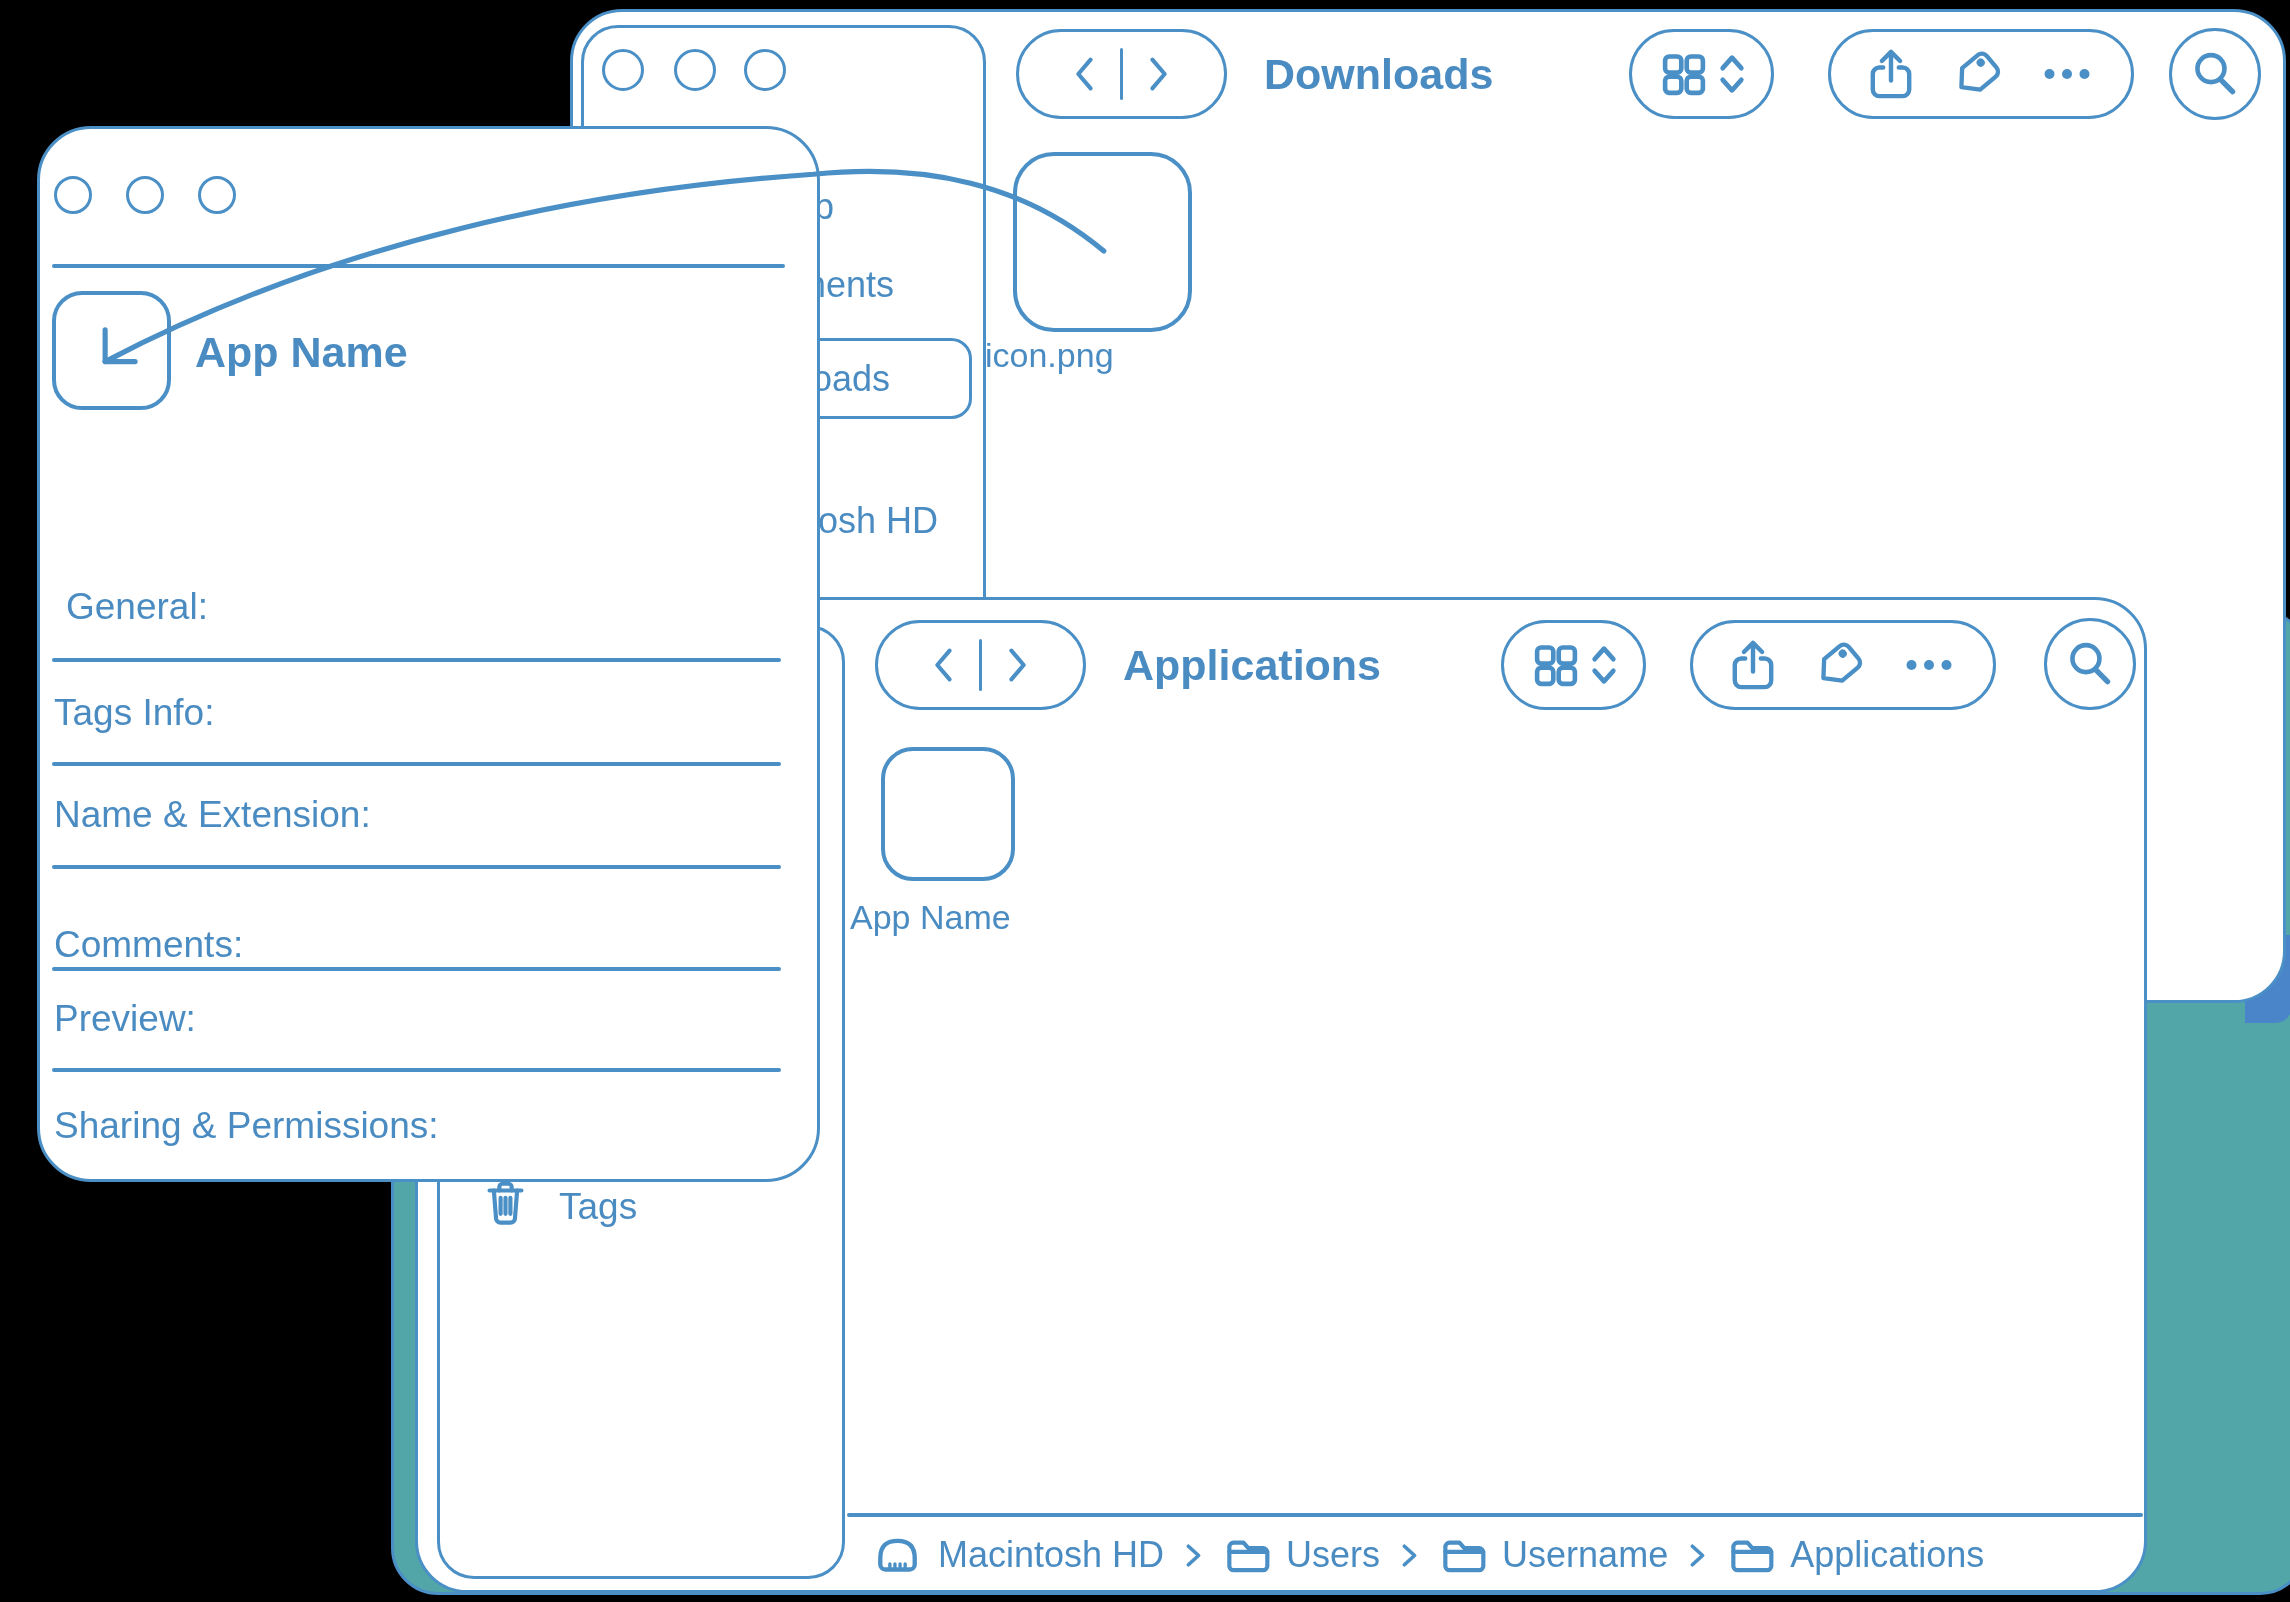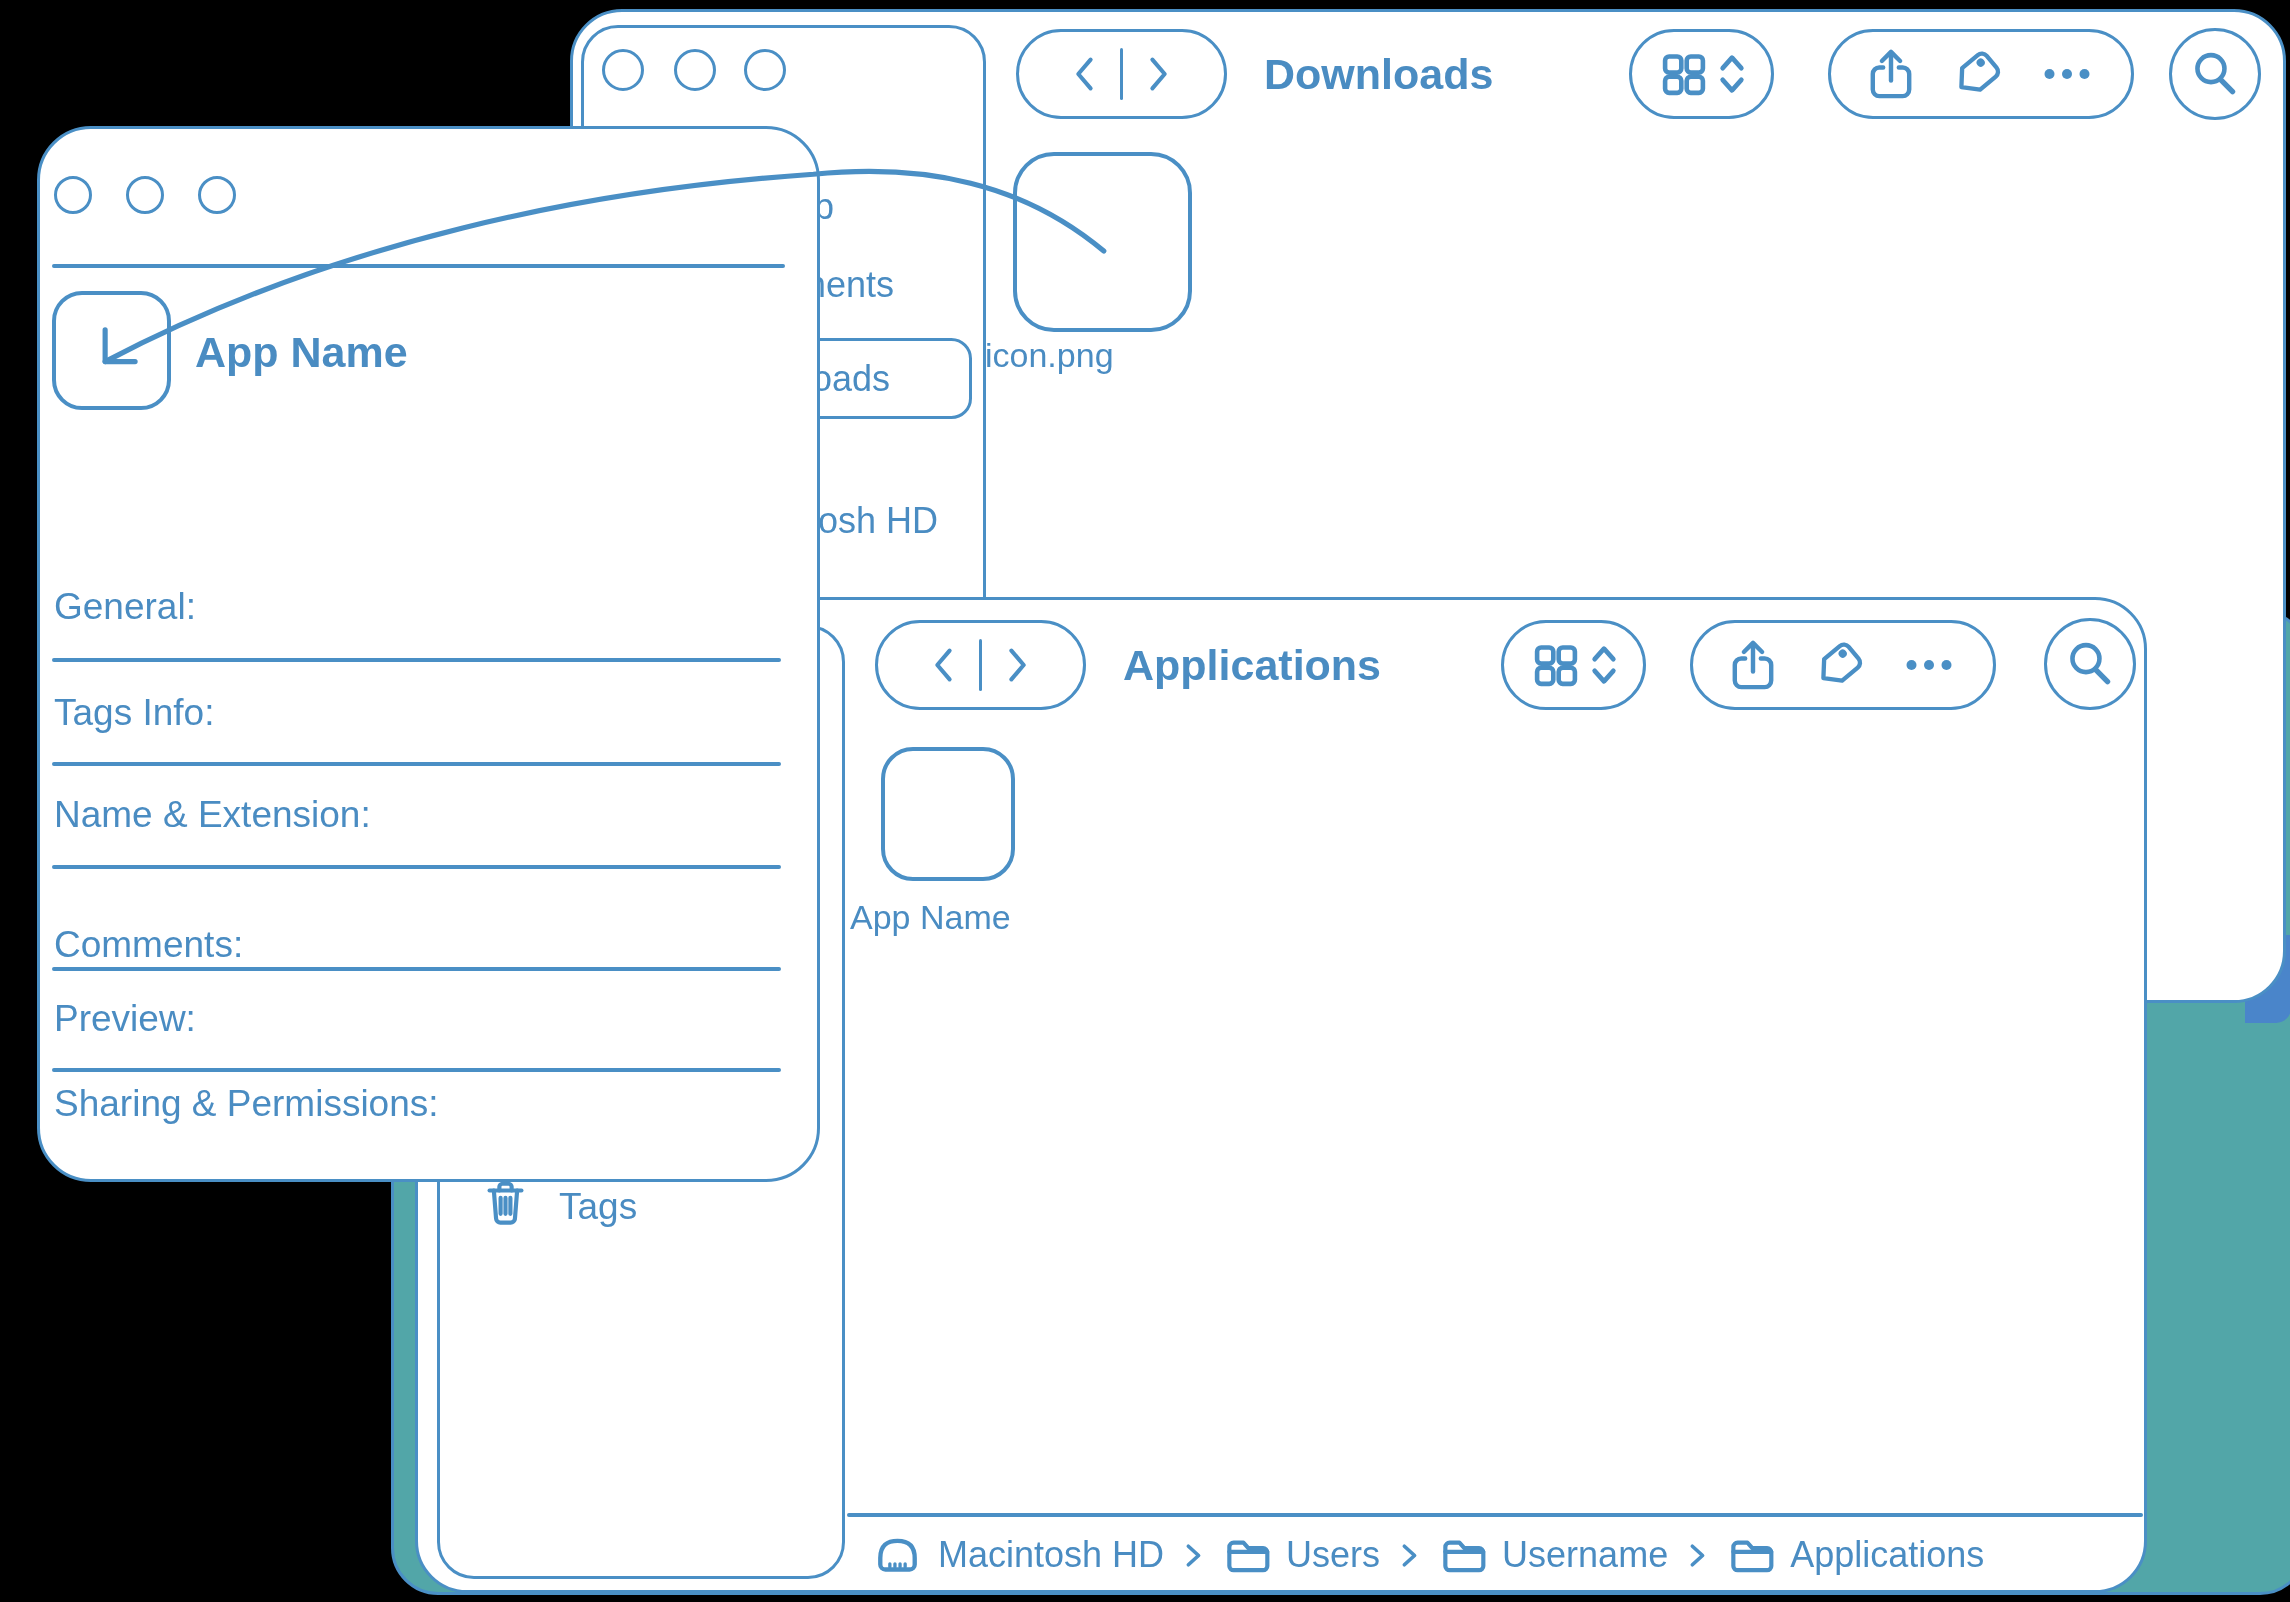--- a/index.html
+++ b/index.html
@@ -258,31 +258,31 @@
     <div class="light small" style="left:14px;top:47px;"></div>
     <div class="light small" style="left:86px;top:47px;"></div>
     <div class="light small" style="left:158px;top:47px;"></div>
 
     <div class="hline" style="left:12px;top:135px;width:733px;"></div>
 
     <div class="icon-box" style="left:12px;top:162px;width:111px;height:111px;border-radius:30px;"></div>
     <div class="win-title" style="left:155px;top:195px;">App Name</div>
 
 
-    <div class="sec-label" style="top:455px;">General:</div>
+    <div class="sec-label" style="top:455px;margin-left:12px;">General:</div>
     <div class="hline" style="left:12px;top:529px;width:729px;"></div>
     <div class="sec-label" style="top:561px;">Tags Info:</div>
     <div class="hline" style="left:12px;top:633px;width:729px;"></div>
     <div class="sec-label" style="top:663px;">Name &amp; Extension:</div>
     <div class="hline" style="left:12px;top:736px;width:729px;"></div>
     <div class="sec-label" style="top:765px;margin-top:28px;">Comments:</div>
     <div class="hline" style="left:12px;top:838px;width:729px;"></div>
     <div class="sec-label" style="top:867px;">Preview:</div>
     <div class="hline" style="left:12px;top:939px;width:729px;"></div>
-    <div class="sec-label" style="top:952px;">Sharing &amp; Permissions:</div>
+    <div class="sec-label" style="top:974px;">Sharing &amp; Permissions:</div>
   </div>
 
   <svg width="2291" height="1602" viewBox="0 0 2445 1710" style="position:absolute;left:0;top:0;pointer-events:none;">
     <path d="M1178,268 C1092,196 988,174 868,186 C630,202 360,256 112,386" fill="none" stroke="#4a8fc5" stroke-width="5.5" stroke-linecap="round"></path>
     <path d="M112,386 L112,352 M112,386 L144,386" fill="none" stroke="#4a8fc5" stroke-width="5.5" stroke-linecap="round"></path>
   </svg>
 
 </div>
 
 

